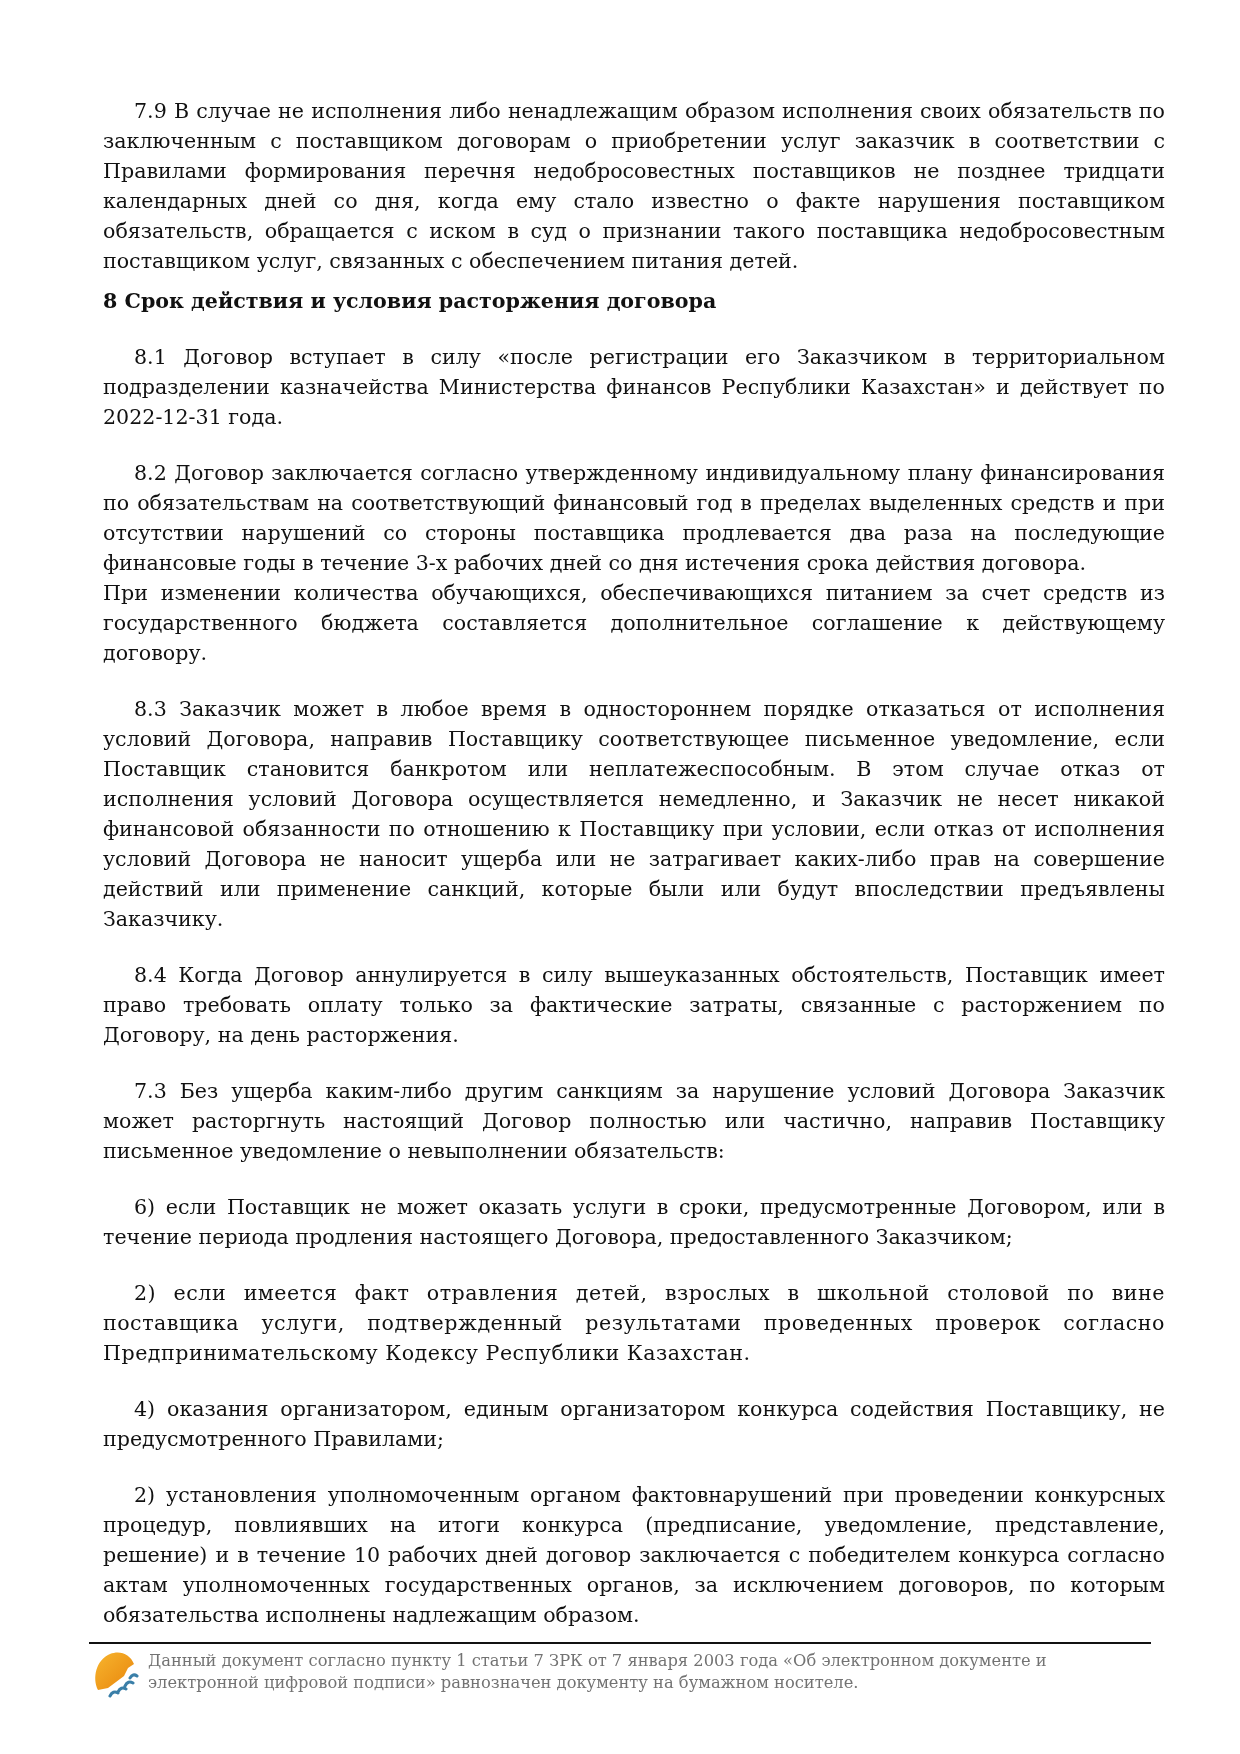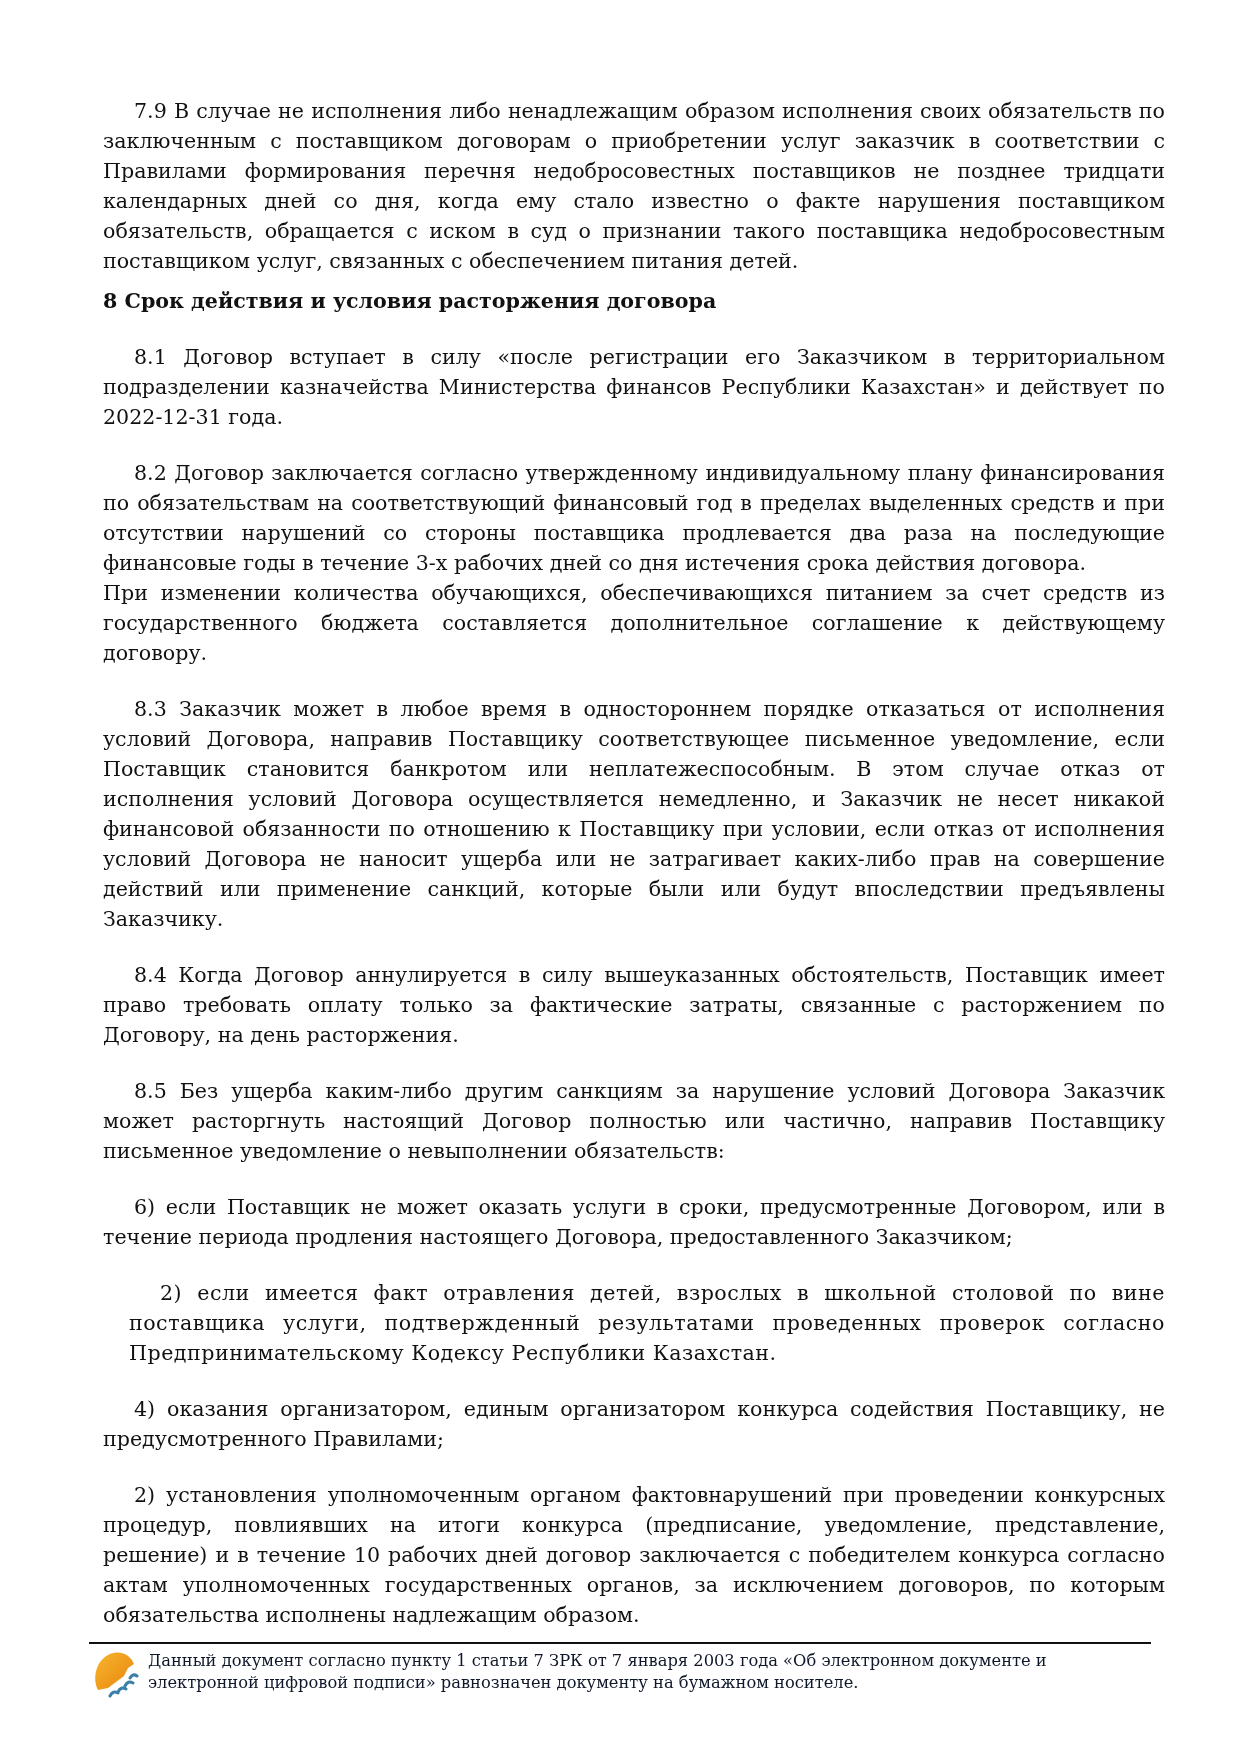--- a/index.html
+++ b/index.html
@@ -14,47 +14,47 @@
   }
   .indent { text-indent: 31px; }
   .gap { margin-top: 26px; }
   .heading {
     font-family: "DejaVu Serif", serif;
     font-weight: bold;
     font-size: 20.6px;
     line-height: 30px;
     margin: 0 0 26px 0;
   }
-  .spaced { letter-spacing: 0.5px; margin-left: 26px; }
+  .spaced { letter-spacing: 0.5px; }
   .footer-rule { position: absolute; left: 89px; top: 1642px; width: 1062px; height: 0; border-top: 2px solid #111; }
   .footer { position: absolute; left: 92px; top: 1650px; width: 1060px; }
   .logo { position: absolute; left: 0; top: 0; width: 48px; height: 48px; }
   .footer-text {
     position: absolute; left: 56px; top: 0; width: 1000px;
-    font-family: "DejaVu Serif", serif; font-size: 16.3px; line-height: 22px; color: #0f172a;
+    font-family: "DejaVu Serif", serif; font-size: 16.3px; line-height: 22px; color: #737373;
   }
 </style>
 </head>
 <body>
 
 <div class="page">
   <p class="p indent">7.9 В случае не исполнения либо ненадлежащим образом исполнения своих обязательств по заключенным с поставщиком договорам о приобретении услуг заказчик в соответствии с Правилами формирования перечня недобросовестных поставщиков не позднее тридцати календарных дней со дня, когда ему стало известно о факте нарушения поставщиком обязательств, обращается с иском в суд о признании такого поставщика недобросовестным поставщиком услуг, связанных с обеспечением питания детей.</p>
 
   <h2 class="heading" style="margin-top:10px;">8 Срок действия и условия расторжения договора</h2>
 
   <p class="p indent">8.1 Договор вступает в силу «после регистрации его Заказчиком в территориальном подразделении казначейства Министерства финансов Республики Казахстан» и действует по 2022-12-31 года.</p>
 
   <p class="p indent gap">8.2 Договор заключается согласно утвержденному индивидуальному плану финансирования по обязательствам на соответствующий финансовый год в пределах выделенных средств и при отсутствии нарушений со стороны поставщика продлевается два раза на последующие финансовые годы в течение 3-х рабочих дней со дня истечения срока действия договора.</p>
   <p class="p">При изменении количества обучающихся, обеспечивающихся питанием за счет средств из государственного бюджета составляется дополнительное соглашение к действующему договору.</p>
 
   <p class="p indent gap">8.3 Заказчик может в любое время в одностороннем порядке отказаться от исполнения условий Договора, направив Поставщику соответствующее письменное уведомление, если Поставщик становится банкротом или неплатежеспособным. В этом случае отказ от исполнения условий Договора осуществляется немедленно, и Заказчик не несет никакой финансовой обязанности по отношению к Поставщику при условии, если отказ от исполнения условий Договора не наносит ущерба или не затрагивает каких-либо прав на совершение действий или применение санкций, которые были или будут впоследствии предъявлены Заказчику.</p>
 
   <p class="p indent gap">8.4 Когда Договор аннулируется в силу вышеуказанных обстоятельств, Поставщик имеет право требовать оплату только за фактические затраты, связанные с расторжением по Договору, на день расторжения.</p>
 
-  <p class="p indent gap">8.5 Без ущерба каким-либо другим санкциям за нарушение условий Договора Заказчик может расторгнуть настоящий Договор полностью или частично, направив Поставщику письменное уведомление о невыполнении обязательств:</p>
+  <p class="p indent gap">7.3 Без ущерба каким-либо другим санкциям за нарушение условий Договора Заказчик может расторгнуть настоящий Договор полностью или частично, направив Поставщику письменное уведомление о невыполнении обязательств:</p>
 
   <p class="p indent gap">6) если Поставщик не может оказать услуги в сроки, предусмотренные Договором, или в течение периода продления настоящего Договора, предоставленного Заказчиком;</p>
 
   <p class="p indent gap spaced">2) если имеется факт отравления детей, взрослых в школьной столовой по вине поставщика услуги, подтвержденный результатами проведенных проверок согласно Предпринимательскому Кодексу Республики Казахстан.</p>
 
   <p class="p indent gap">4) оказания организатором, единым организатором конкурса содействия Поставщику, не предусмотренного Правилами;</p>
 
   <p class="p indent gap">2) установления уполномоченным органом фактовнарушений при проведении конкурсных процедур, повлиявших на итоги конкурса (предписание, уведомление, представление, решение) и в течение 10 рабочих дней договор заключается с победителем конкурса согласно актам уполномоченных государственных органов, за исключением договоров, по которым обязательства исполнены надлежащим образом.</p>
 </div>
 

